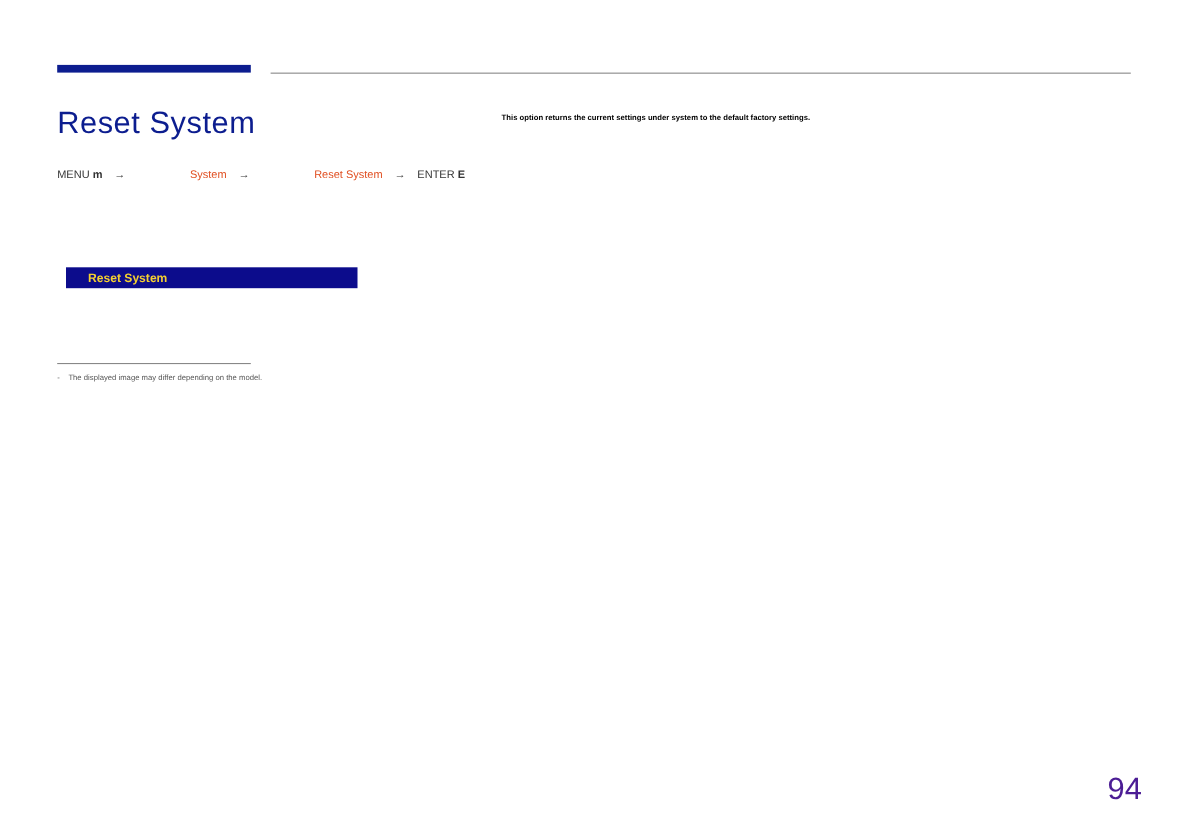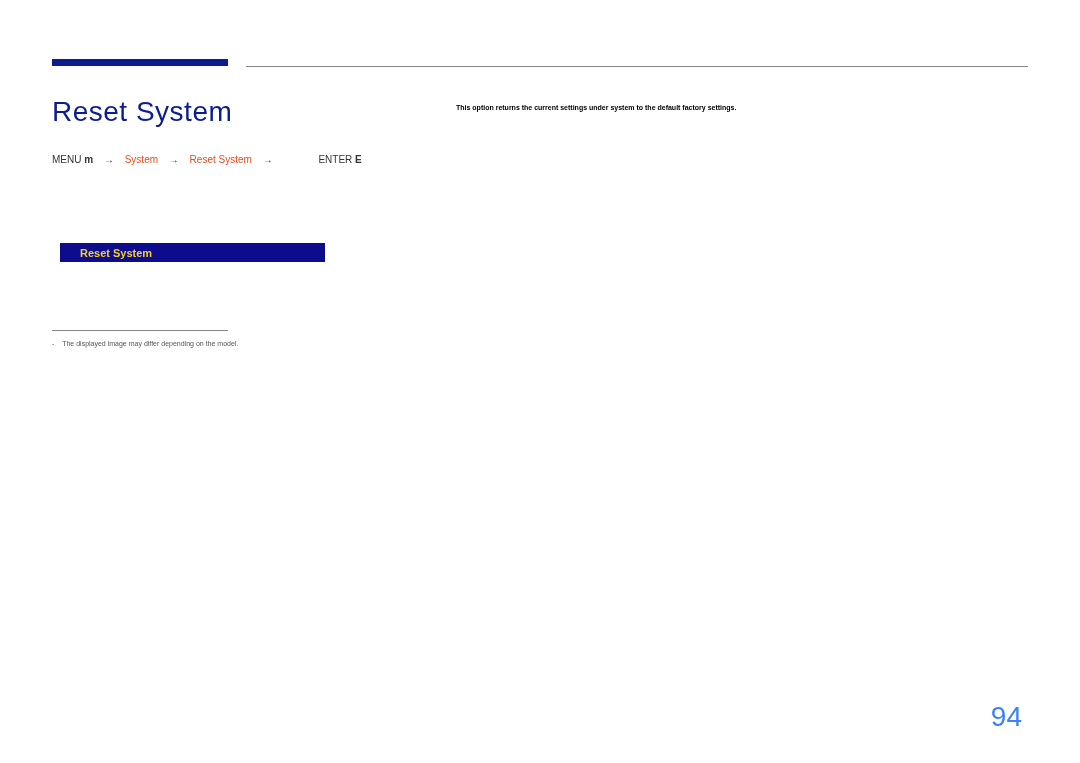--- a/index.html
+++ b/index.html
@@ -57,25 +57,25 @@
       text-align: right;
     }
     
     .breadcrumb .menu-icon {
       font-weight: bold;
       color: #333333;
     }
     
     .breadcrumb .highlight {
       color: #e04e20;
+      margin-left: 48px;
     }
     
     .breadcrumb .enter-key {
       color: #333333;
-      margin-left: 35px;
     }
     
     .breadcrumb .separator {
       color: #333333;
       margin: 0 8px;
     }
     
     .menu-item-highlighted {
       position: absolute;
       top: 243px;
@@ -121,24 +121,24 @@
       left: 456px;
       font-size: 7px;
       font-weight: bold;
       color: #000000;
       max-width: 500px;
     }
     
     .page-number {
       position: absolute;
       bottom: 30px;
-      right: 58px;
+      right: 42px;
       font-size: 28px;
       font-weight: 300;
-      color: #3b82f6;
+      color: #4c1d95;
     }
   </style>
 </head>
 <body>
 
 <div class="accent-bar"></div>
 <div class="top-divider"></div>
 
 <h1 class="page-title">Reset System</h1>
 

